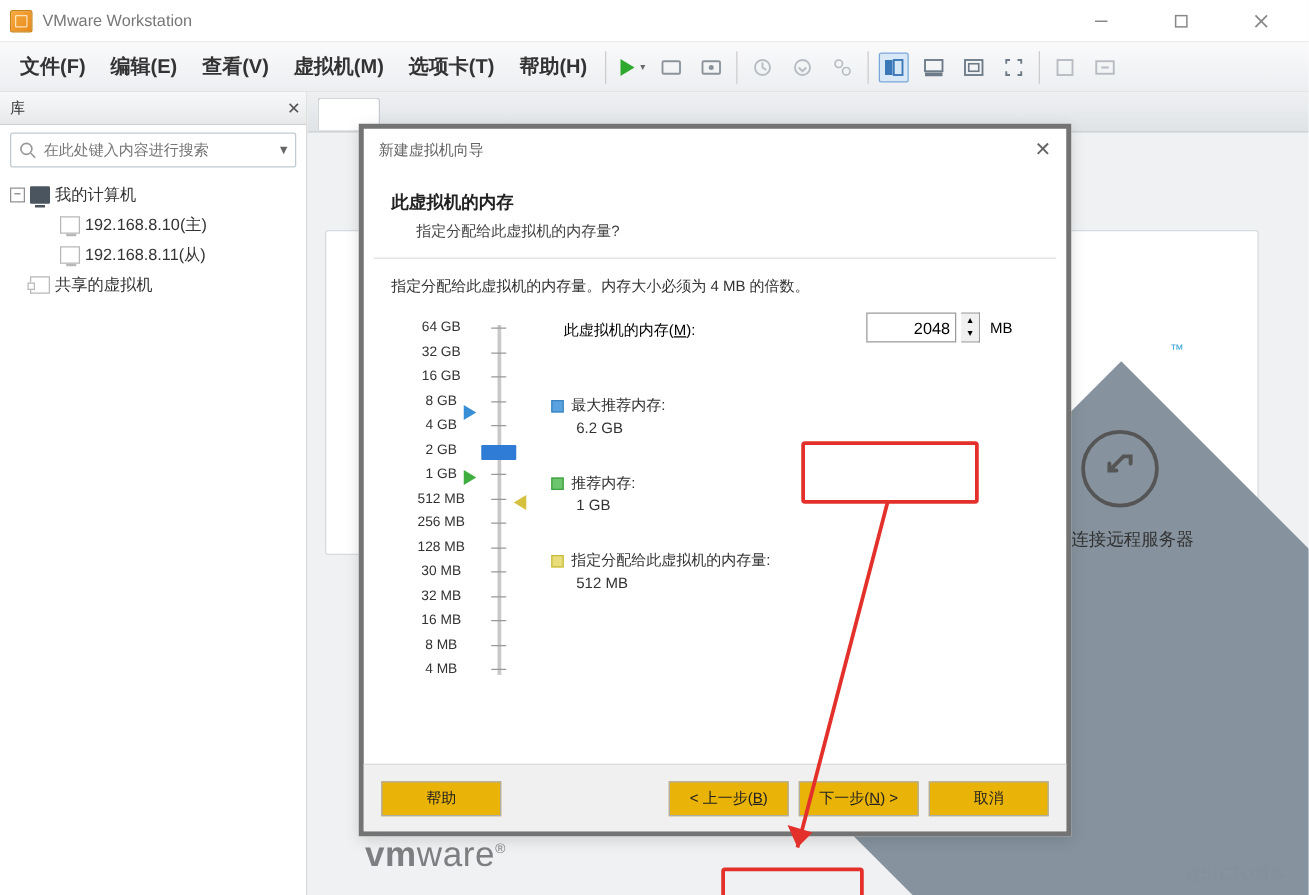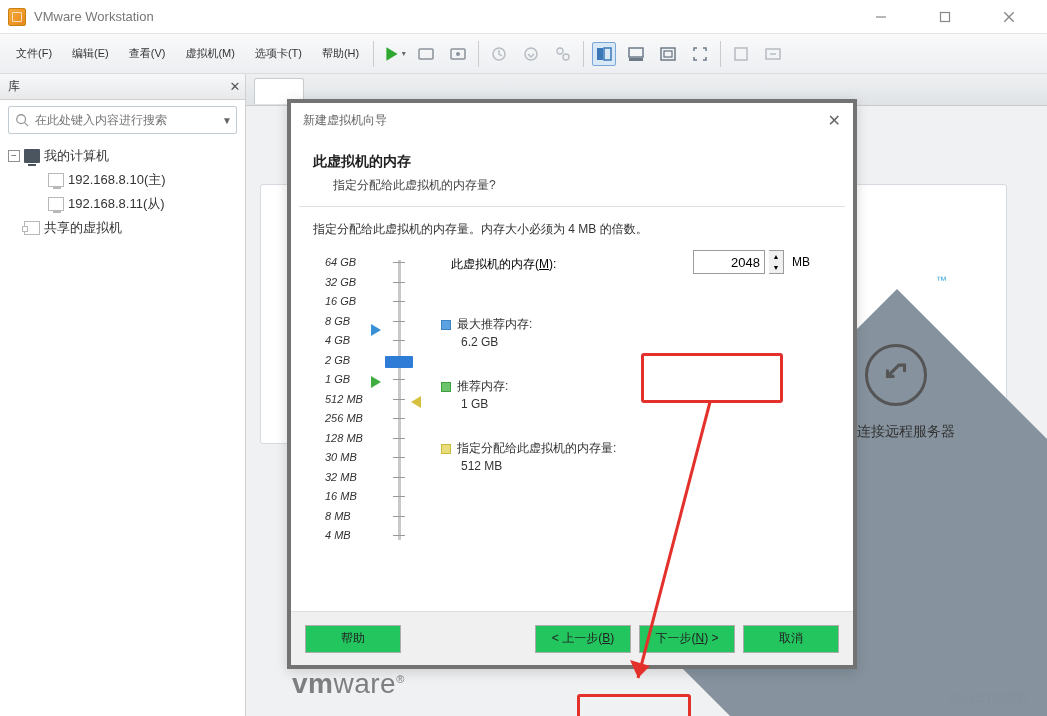--- a/index.html
+++ b/index.html
@@ -8,21 +8,21 @@
     
     .title-bar { height: 34px; display: flex; align-items: center; padding: 0 8px; border-bottom: 1px solid #e5e5e5; }
     .title-bar .logo { width: 18px; height: 18px; background: linear-gradient(135deg,#f7a93b,#e78a1a); border:1px solid #c98015; border-radius:2px; margin-right:8px; position:relative;}
     .title-bar .logo::after{content:"";position:absolute;inset:3px;border:1px solid rgba(255,255,255,.7);border-radius:1px;}
     .title-text { font-size: 13px; color: #777; flex: 1; }
     .win-controls { display: flex; gap: 24px; padding-right: 10px; }
     .win-btn { width: 40px; height: 28px; display:flex; align-items:center; justify-content:center; color:#888; }
 
     
     .menu-bar { height: 40px; display: flex; align-items: center; border-bottom: 1px solid #dcdcdc; padding: 0 6px; background: linear-gradient(#fafafb,#eceef1); }
-    .menu-item { font-size: 11px; color: #333; padding: 6px 10px; }
+    .menu-item { font-size: 16px; color: #333; padding: 6px 10px; font-weight: bold; }
     .tb-sep { width:1px; height:26px; background:#ccc; margin:0 4px;}
     .tb-icon { width: 24px; height: 24px; margin: 0 4px; display:flex; align-items:center; justify-content:center; color:#6b7b8a;}
     .tb-icon svg{width:18px;height:18px;}
     .tb-icon.active{ border:1px solid #7aa7d9; background:#d9e8f7; border-radius:2px; padding:2px;}
     .play-btn{color:#2fa82f;}
 
     
     .main { display: flex; height: calc(100% - 74px); position: relative; }
 
     
@@ -69,21 +69,21 @@
     .modal-head{padding:16px 22px 12px;}
     .modal-head h3{font-size:14px;font-weight:bold;color:#222;margin-bottom:6px;}
     .modal-head p{font-size:12px;color:#444;padding-left:20px;}
     .modal-sep{height:1px;background:#e0e0e0;margin:0 8px;}
     .modal-desc{font-size:12px;color:#333;padding:14px 22px 8px;}
     .mem-area{position:relative;padding:6px 22px 14px;height:320px;}
 
     
     .ruler{position:absolute;left:98px;top:10px;width:22px;height:290px;}
     .ruler-track{position:absolute;left:9px;top:4px;width:3px;height:280px;background:#c9c9c9;}
-    .tick-label{position:absolute; right:30px; font-size:11px; color:#333; text-align:left; width:56px;font-style:italic;}
+    .tick-label{position:absolute; right:30px; font-size:11px; color:#333; text-align:center; width:56px;}
     .tick{position:absolute;left:4px;width:12px;height:1px;background:#999;}
     .slider-handle{position:absolute;left:-4px;width:28px;height:12px;background:#2e7cd6;border-radius:1px;}
     .marker{position:absolute;left:-18px;width:0;height:0;border-top:6px solid transparent;border-bottom:6px solid transparent;}
     .marker.blue{border-left:10px solid #398fd6;}
     .marker.green{border-left:10px solid #3fad3f;}
     .info-block{position:absolute;left:150px;font-size:12px;color:#333;}
     .info-block .sq{display:inline-block;width:10px;height:10px;margin-right:6px;vertical-align:middle;}
     .sq.blue{background:#5aa3e0;border:1px solid #3b84c1;}
     .sq.green{background:#6cc56c;border:1px solid #3fa03f;}
     .sq.yellow{background:#e8dd7a;border:1px solid #c9bb3a;}
@@ -94,21 +94,21 @@
     .mem-input-wrap{position:absolute;top:4px;left:402px;display:flex;align-items:center;gap:4px;}
     .mem-input{width:72px;height:24px;border:1px solid #9b9b9b;text-align:right;padding:0 4px;font-size:13px;}
     .spin{display:flex;flex-direction:column;border:1px solid #9b9b9b;border-left:none;}
     .spin div{width:14px;height:11px;font-size:7px;text-align:center;line-height:11px;background:#f0f0f0;}
     .unit{font-size:12px;margin-left:4px;}
 
     .red-box{position:absolute;border:3px solid #e3302a;border-radius:3px;pointer-events:none;z-index:60;}
     .arrow-svg{position:absolute;z-index:55;pointer-events:none;}
 
     .modal-footer{position:absolute;bottom:0;left:0;right:0;height:54px;background:#f0f0f0;border-top:1px solid #ddd;display:flex;align-items:center;padding:0 14px;gap:8px;}
-    .btn{min-width:96px;height:28px;background:#22c55e;border:1px solid #adadad;font-size:12px;color:#222;display:flex;align-items:center;justify-content:center;}
+    .btn{min-width:96px;height:28px;background:#eab308;border:1px solid #adadad;font-size:12px;color:#222;display:flex;align-items:center;justify-content:center;}
     .modal-footer .spacer{flex:1;}
   </style>
 </head>
 <body>
 
 <div class="title-bar">
   <div class="logo"></div>
   <div class="title-text">VMware Workstation</div>
   <div class="win-controls">
     <div class="win-btn">

